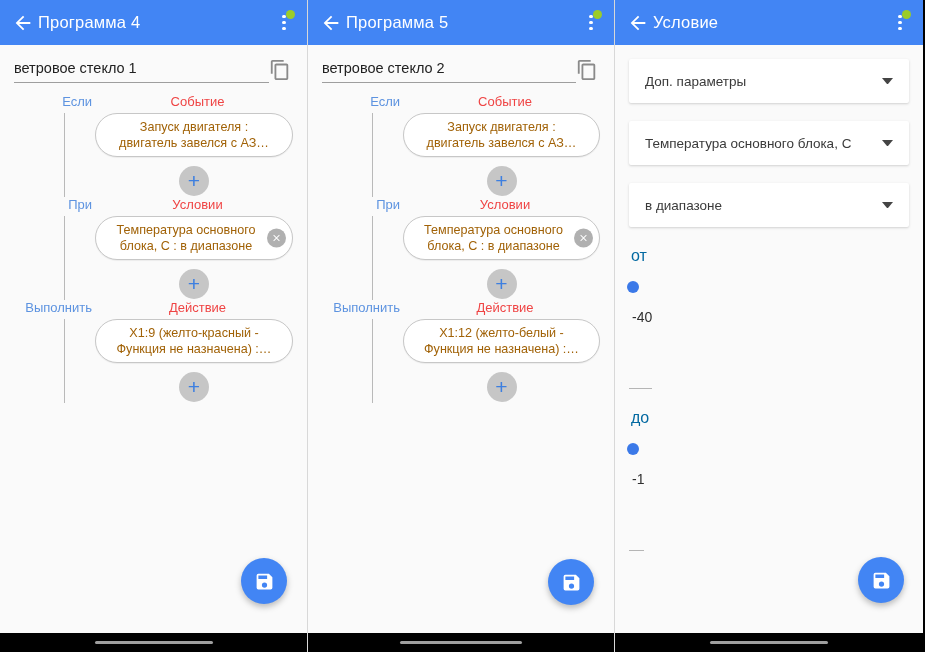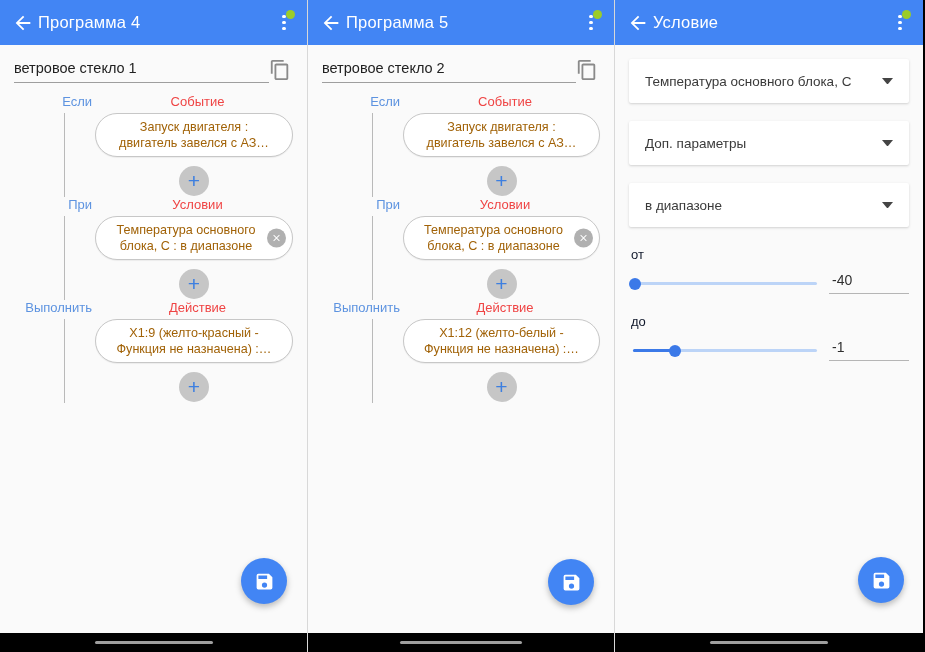--- a/index.html
+++ b/index.html
@@ -185,27 +185,27 @@
   }
   .caret {
     width: 0; height: 0;
     border-left: 5.5px solid transparent;
     border-right: 5.5px solid transparent;
     border-top: 6px solid #444;
     flex: 0 0 11px;
     margin-left: 8px;
   }
   .slider-label {
-    font-size: 13px;
-    color: #0f172a;
+    font-size: 16px;
+    color: #0369a1;
     margin-top: 20px;
     margin-bottom: 10px;
     margin-left: 2px;
   }
-  .slider-row { display: flex; align-items: flex-start; gap: 12px; }
+  .slider-row { display: flex; align-items: flex-start; gap: 12px; flex-direction: column; }
   .slider {
     flex: 1 1 auto;
     position: relative;
     height: 22px;
     margin-left: 4px;
   }
   .track {
     position: absolute;
     left: 0; right: 0; top: 10px;
     height: 3px;
@@ -461,25 +461,25 @@
       <div class="overflow">
         <div class="badge"></div>
         <div class="dot"></div>
         <div class="dot"></div>
         <div class="dot"></div>
       </div>
     </div>
 
     <div class="cond-body">
       <div class="select-card">
+        <div class="sel-text">Доп. параметры</div>
+        <div class="caret"></div>
+      </div>
+      <div class="select-card">
         <div class="sel-text">Температура основного блока, С</div>
-        <div class="caret"></div>
-      </div>
-      <div class="select-card">
-        <div class="sel-text">Доп. параметры</div>
         <div class="caret"></div>
       </div>
       <div class="select-card">
         <div class="sel-text">в диапазоне</div>
         <div class="caret"></div>
       </div>
 
       <div class="slider-label">от</div>
       <div class="slider-row">
         <div class="slider">

